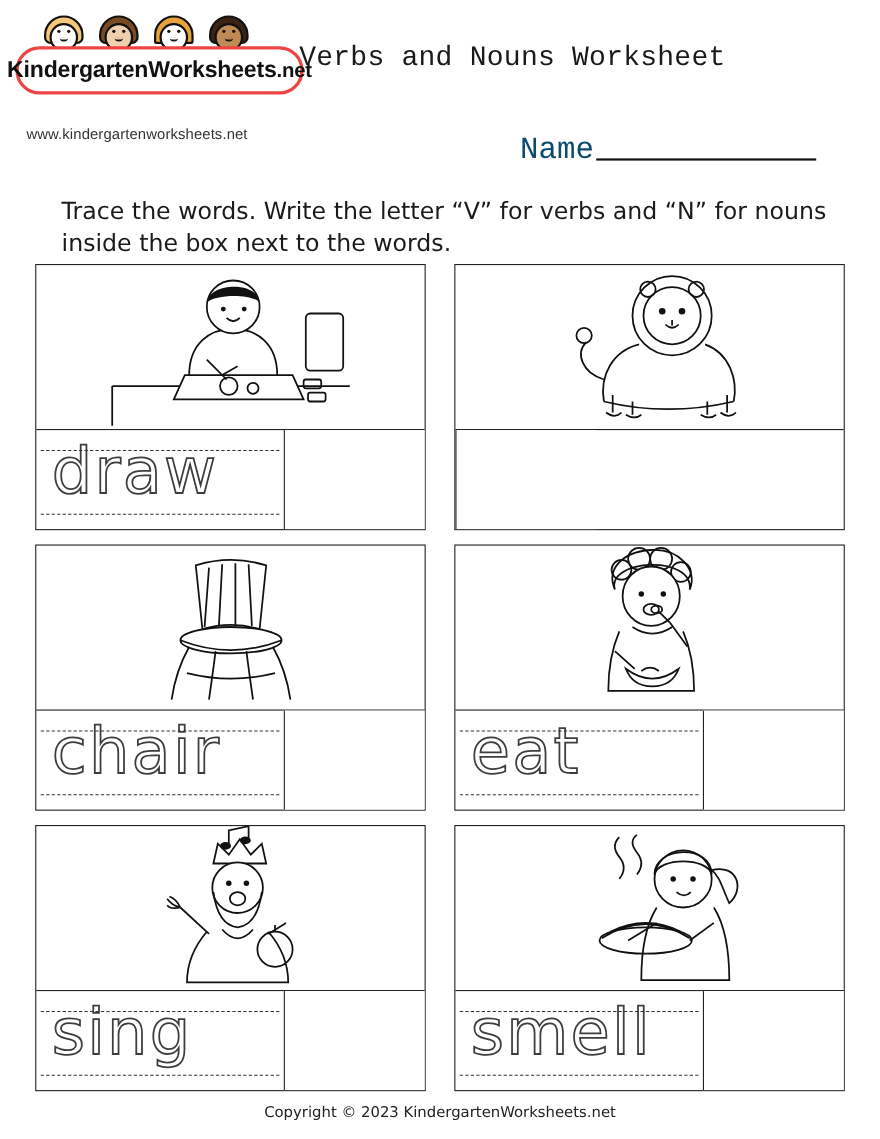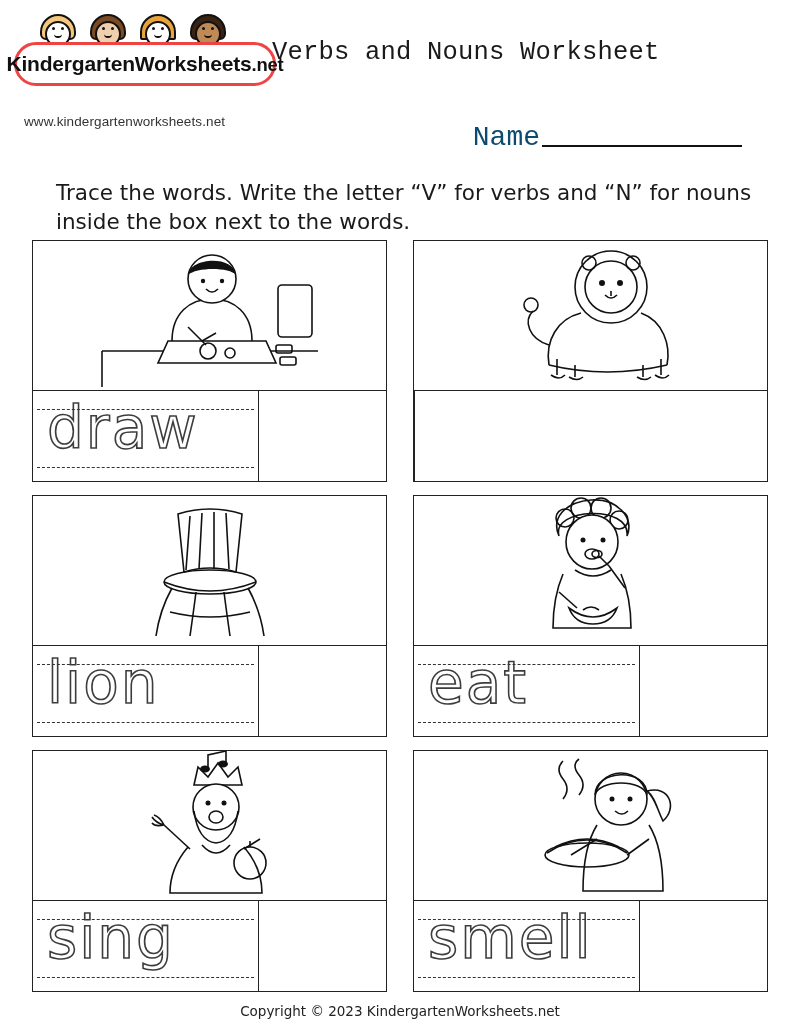--- a/index.html
+++ b/index.html
@@ -358,21 +358,21 @@
 
         <path d="M62 92 C52 110 48 126 46 140"></path>
         <path d="M138 92 C148 110 152 126 154 140"></path>
         <path d="M86 96 C84 112 82 126 80 140"></path>
         <path d="M114 96 C116 112 118 126 120 140"></path>
         <path d="M60 116 q40 10 80 0"></path>
       </svg>
     </div>
     <div class="wordrow">
       <div class="trace">
-        <span class="trace-word">lion</span>
+        <span class="trace-word">chair</span>
       </div>
       <div class="answer-box"></div>
     </div>
   </div>
 
   <div class="cell">
     <div class="pic">
       <svg width="200" height="148" viewBox="0 0 200 148" fill="none" stroke="#111" stroke-width="1.6">
 
         <path d="M68 40 C60 12 140 8 136 40 C144 22 126 2 100 4 C74 6 60 22 68 40 Z"></path>

